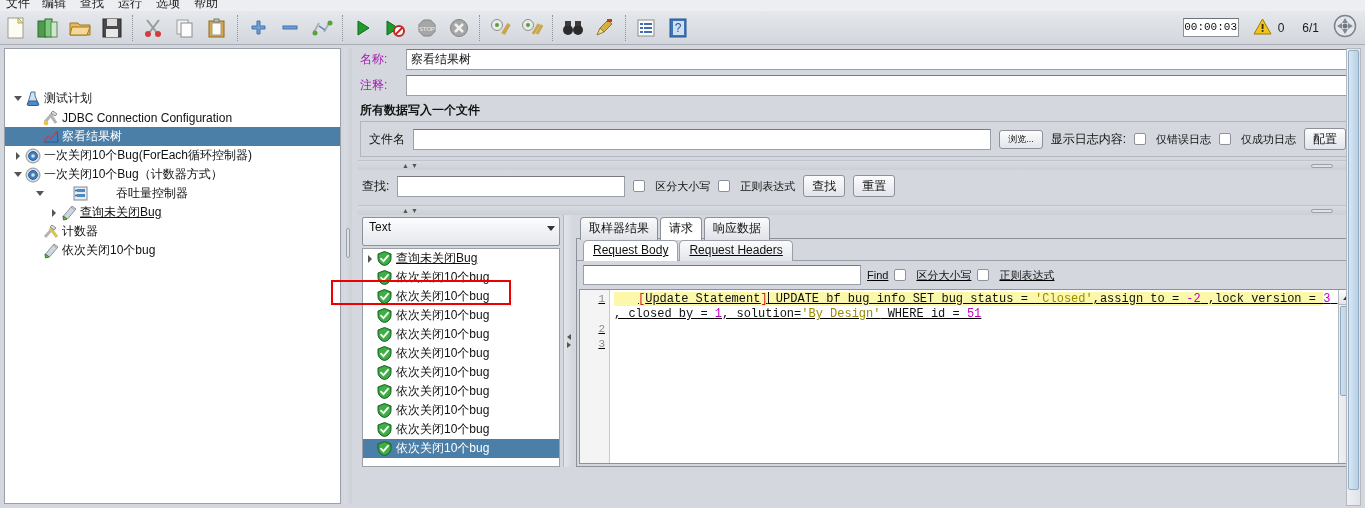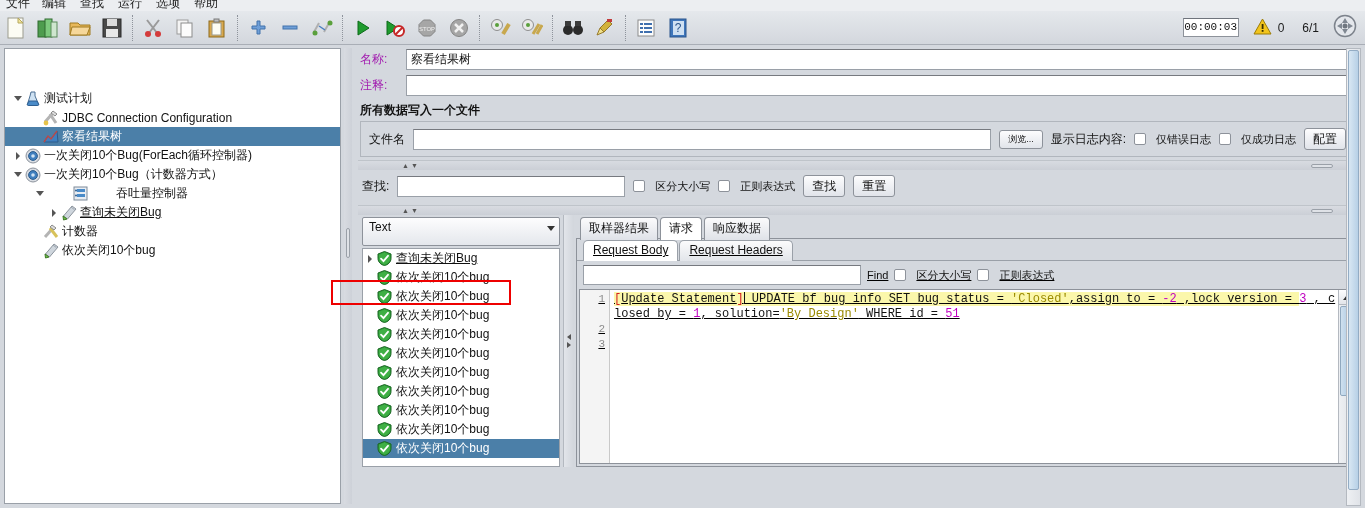--- a/index.html
+++ b/index.html
@@ -238,21 +238,21 @@
   .gutter {
     width: 30px; background: #f4f4f4; border-right: 1px solid #c9c9c9;
     font-family: "Liberation Mono", monospace; font-size: 11px; color: #8a8a8a;
     text-align: right; padding: 2px 4px 0 0; line-height: 15px;
   }
   .code {
     flex: 1; font-family: "Liberation Mono", monospace; font-size: 12px;
     line-height: 15px; padding: 2px 0 0 4px; color: #111;
     white-space: pre-wrap; word-break: break-all;
   }
-  .code .hl { background: #fbf7ab; }
+  .code .hl { background: #fbf7ab; padding-left: 24px; }
   .k-brk { color: #d52020; }
   .k-str { color: #9a8a00; }
   .k-num { color: #c000c0; }
   .caret { display:inline-block; width:1px; height:12px; background:#111;
            vertical-align:-2px; }
 
   .vscroll {
     width: 15px; background: linear-gradient(90deg,#eef0f3,#dfe2e7);
     border-left: 1px solid #b4b9c0; position: relative;
   }

